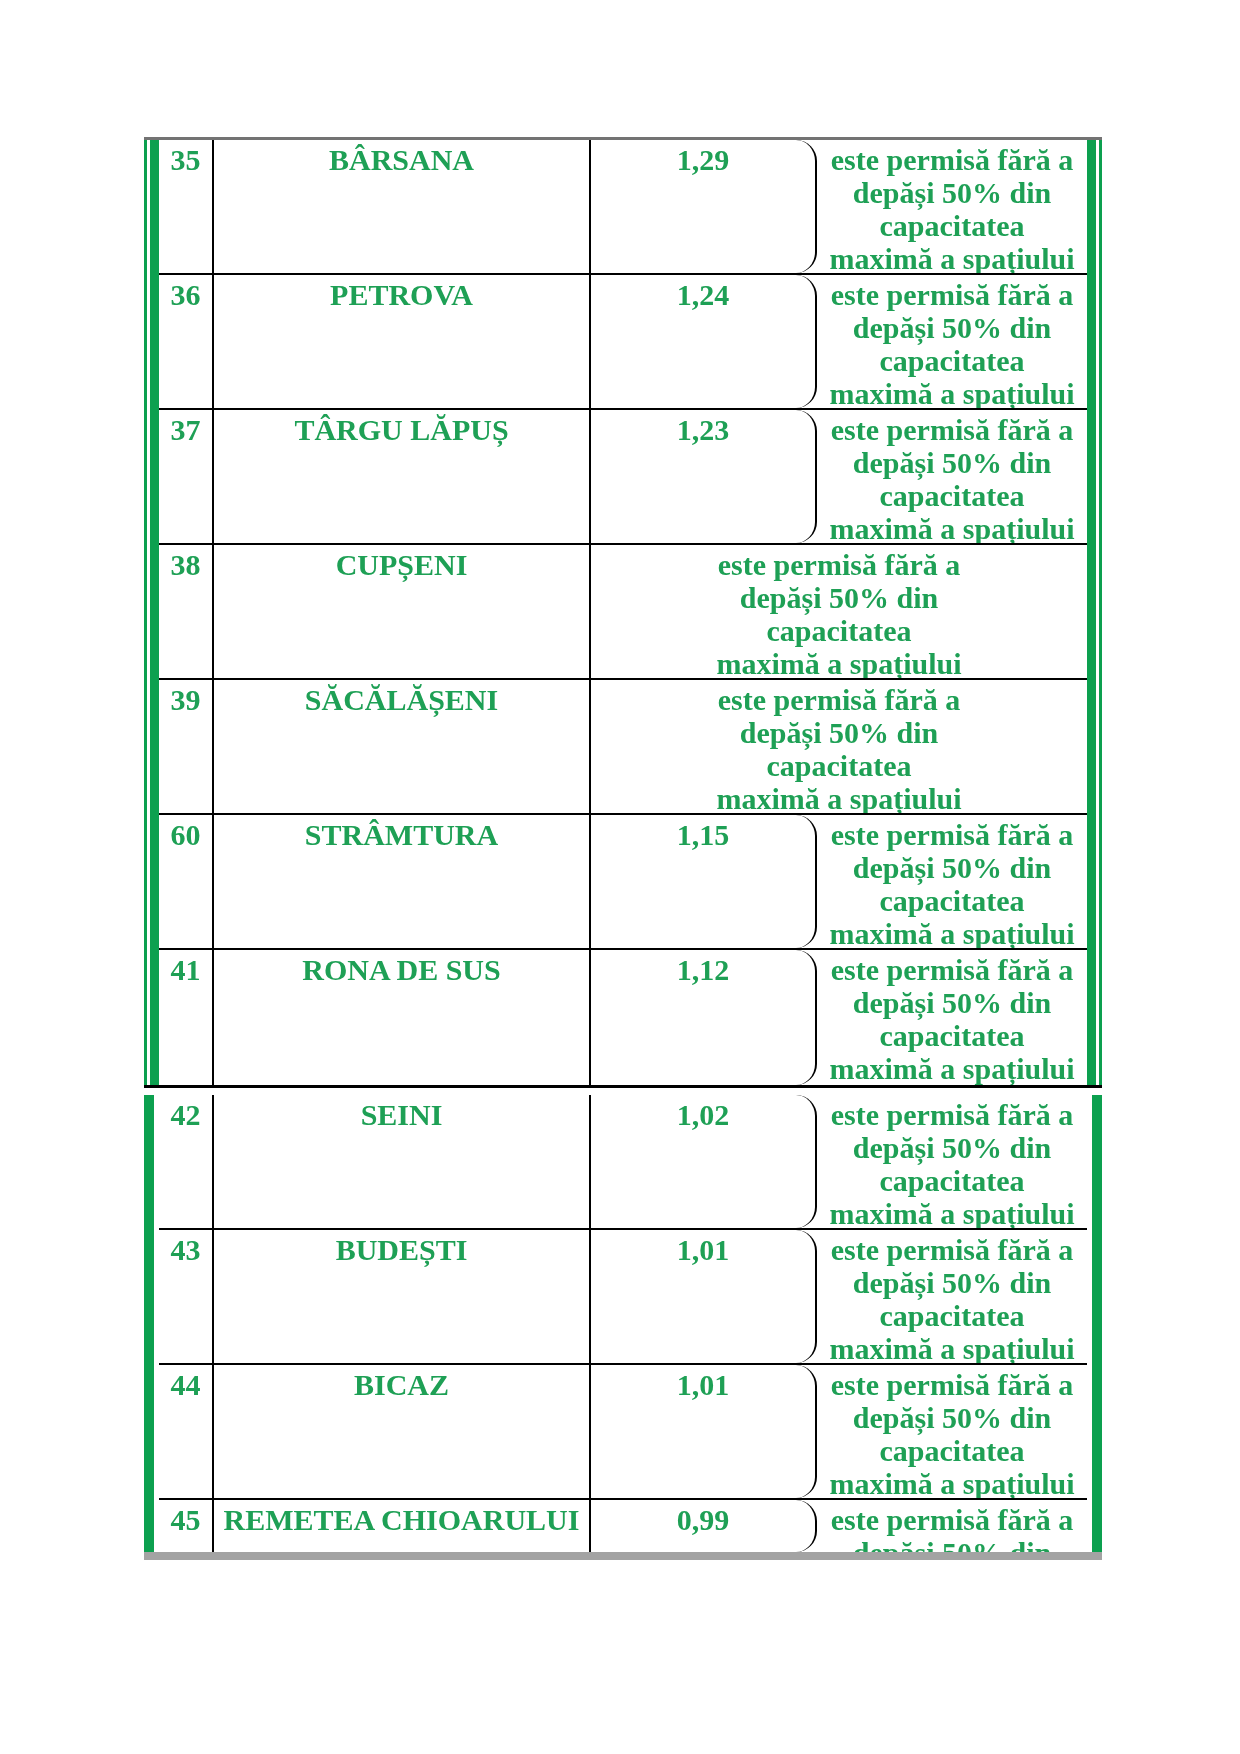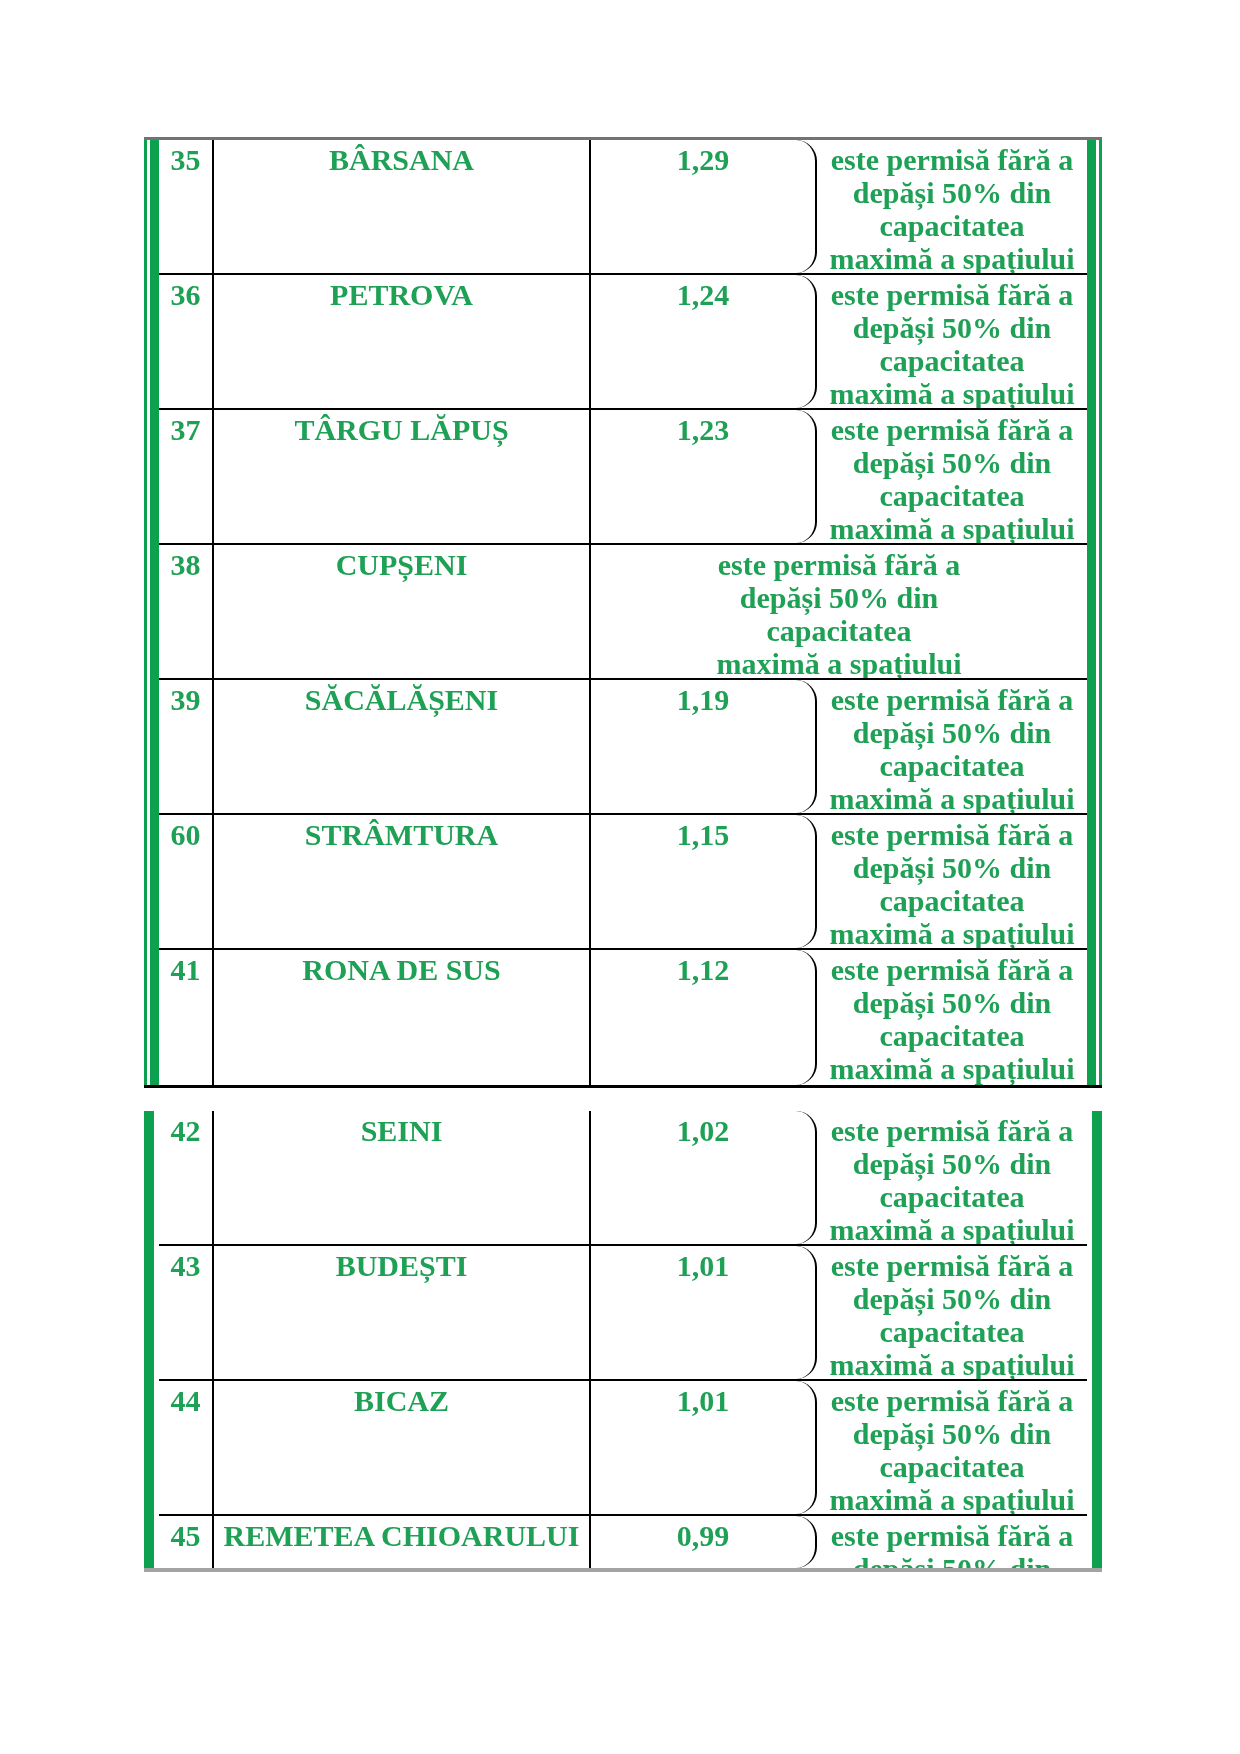--- a/index.html
+++ b/index.html
@@ -30,22 +30,21 @@
     box-sizing: border-box;
     background: #ffffff;
   }
   #block1 {
     top: 137px;
     border-top: 3px solid #737373;
     border-bottom: 3px solid #000;
   }
   #block2 {
     top: 1095px;
-    border-bottom: 4px solid #a3a3a3;
-    margin-top: 16px;
+    border-bottom: 8px solid #a3a3a3;
   }
   .rail {
     display: flex;
     flex-direction: row;
     flex: 0 0 auto;
   }
   .rail i { display: block; height: 100%; }
   .bar-thin  { width: 3px;  background: var(--border-green); }
   .bar-gap   { width: 3px;  background: transparent; }
   .bar-thick { width: 9px;  background: var(--border-green); }
@@ -137,21 +136,20 @@
             <span class="note-line">este permisă fără a</span>
             <span class="note-line">depăși 50% din</span>
             <span class="note-line">capacitatea</span>
             <span class="note-line">maximă a spațiului</span>
           </div>
   </div>
 
   <div class="row">
     <div class="cell c-num"><span>39</span></div>
     <div class="cell c-name"><span>SĂCĂLĂȘENI</span></div>
-    <div class="cell c-value"><span>1,19</span></div>
     <div class="cell c-note">
             <span class="note-line">este permisă fără a</span>
             <span class="note-line">depăși 50% din</span>
             <span class="note-line">capacitatea</span>
             <span class="note-line">maximă a spațiului</span>
           </div>
   </div>
 
   <div class="row">
     <div class="cell c-num"><span>60</span></div>

